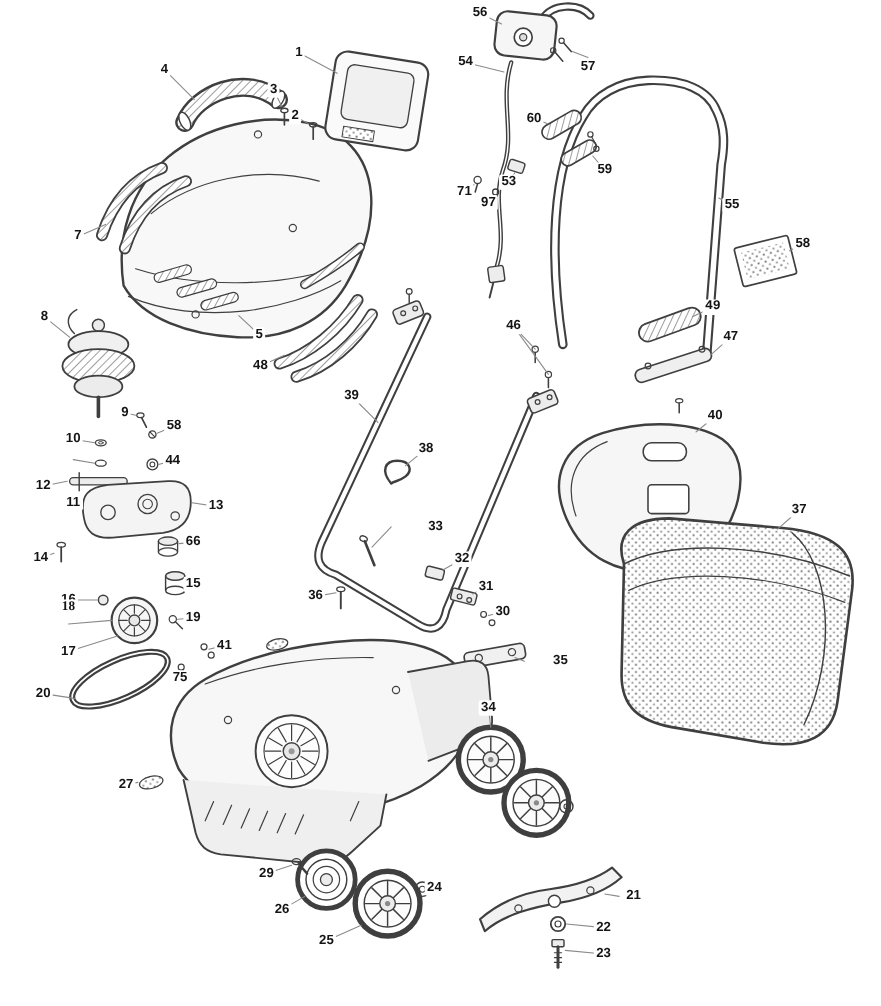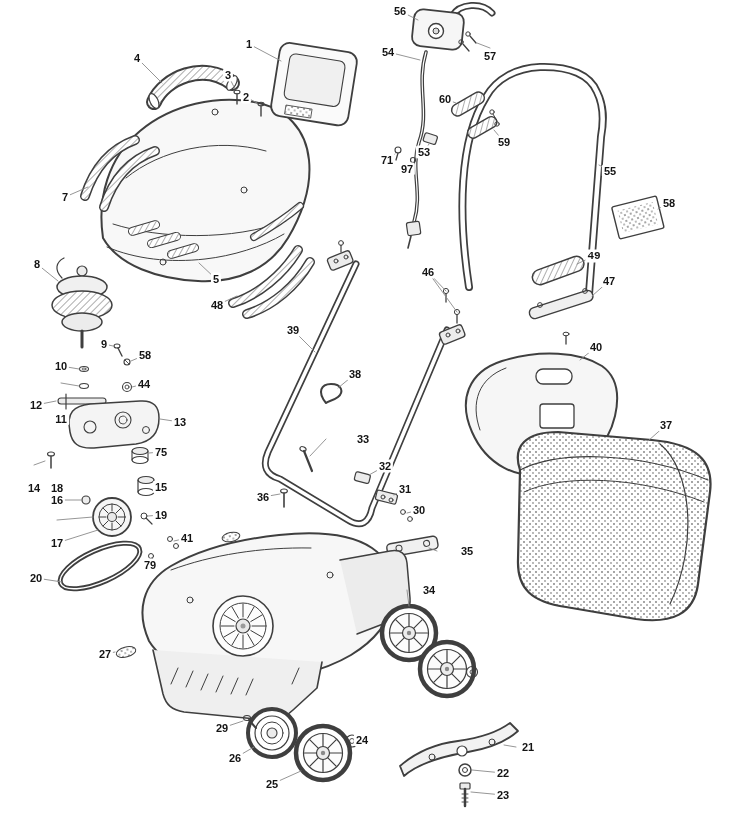--- a/index.html
+++ b/index.html
@@ -430,49 +430,49 @@
       <span class="callout" style="left: 228px; top: 75px;">3</span>
       <span class="callout" style="left: 137px; top: 58px;">4</span>
       <span class="callout" style="left: 216px; top: 279px;">5</span>
       <span class="callout" style="left: 65px; top: 197px;">7</span>
       <span class="callout" style="left: 37px; top: 264px;">8</span>
       <span class="callout" style="left: 104px; top: 344px;">9</span>
       <span class="callout" style="left: 61px; top: 366px;">10</span>
       <span class="callout" style="left: 61px; top: 383px; margin-top: 36px;">11</span>
       <span class="callout" style="left: 36px; top: 405px;">12</span>
       <span class="callout" style="left: 180px; top: 422px;">13</span>
-      <span class="callout" style="left: 34px; top: 465px; margin-top: 23px;">14</span>
+      <span class="callout" style="left: 34px; top: 465px;">14</span>
       <span class="callout" style="left: 161px; top: 487px;">15</span>
       <span class="callout" style="left: 57px; top: 500px;">16</span>
       <span class="callout" style="left: 57px; top: 543px;">17</span>
-      <span class="callout" style="left: 57px; top: 488px;">18</span>
+      <span class="callout" style="left: 57px; top: 506px; font-family: Liberation Serif, serif;">18</span>
       <span class="callout" style="left: 161px; top: 515px;">19</span>
       <span class="callout" style="left: 36px; top: 578px;">20</span>
       <span class="callout" style="left: 516px; top: 747px; margin-left: 12px;">21</span>
       <span class="callout" style="left: 503px; top: 773px;">22</span>
       <span class="callout" style="left: 503px; top: 795px;">23</span>
       <span class="callout" style="left: 362px; top: 740px; text-align: center;">24</span>
       <span class="callout" style="left: 272px; top: 784px;">25</span>
       <span class="callout" style="left: 235px; top: 758px;">26</span>
       <span class="callout" style="left: 105px; top: 654px;">27</span>
       <span class="callout" style="left: 222px; top: 728px;">29</span>
       <span class="callout" style="left: 419px; top: 510px;">30</span>
       <span class="callout" style="left: 405px; top: 489px;">31</span>
       <span class="callout" style="left: 385px; top: 466px;">32</span>
       <span class="callout" style="left: 326px; top: 439px; margin-left: 37px;">33</span>
-      <span class="callout" style="left: 429px; top: 590px;">34</span>
+      <span class="callout" style="left: 407px; top: 590px;">34</span>
       <span class="callout" style="left: 431px; top: 551px; margin-left: 36px;">35</span>
       <span class="callout" style="left: 263px; top: 497px;">36</span>
       <span class="callout" style="left: 666px; top: 425px;">37</span>
       <span class="callout" style="left: 355px; top: 374px;">38</span>
       <span class="callout" style="left: 293px; top: 330px;">39</span>
       <span class="callout" style="left: 596px; top: 347px;">40</span>
       <span class="callout" style="left: 187px; top: 538px;">41</span>
-      <span class="callout" style="left: 150px; top: 565px;">79</span>
-      <span class="callout" style="left: 161px; top: 452px;">75</span>
+      <span class="callout" style="left: 150px; top: 565px;">75</span>
+      <span class="callout" style="left: 161px; top: 452px;">66</span>
       <span class="callout" style="left: 144px; top: 384px;">44</span>
       <span class="callout" style="left: 145px; top: 355px;">58</span>
       <span class="callout" style="left: 428px; top: 272px;">46</span>
       <span class="callout" style="left: 609px; top: 281px;">47</span>
       <span class="callout" style="left: 217px; top: 305px;">48</span>
       <span class="callout" style="left: 594px; top: 256px; font-family: Liberation Mono, monospace;">49</span>
       <span class="callout" style="left: 387px; top: 160px;">71</span>
       <span class="callout" style="left: 407px; top: 169px;">97</span>
       <span class="callout" style="left: 424px; top: 152px;">53</span>
       <span class="callout" style="left: 388px; top: 52px;">54</span>

